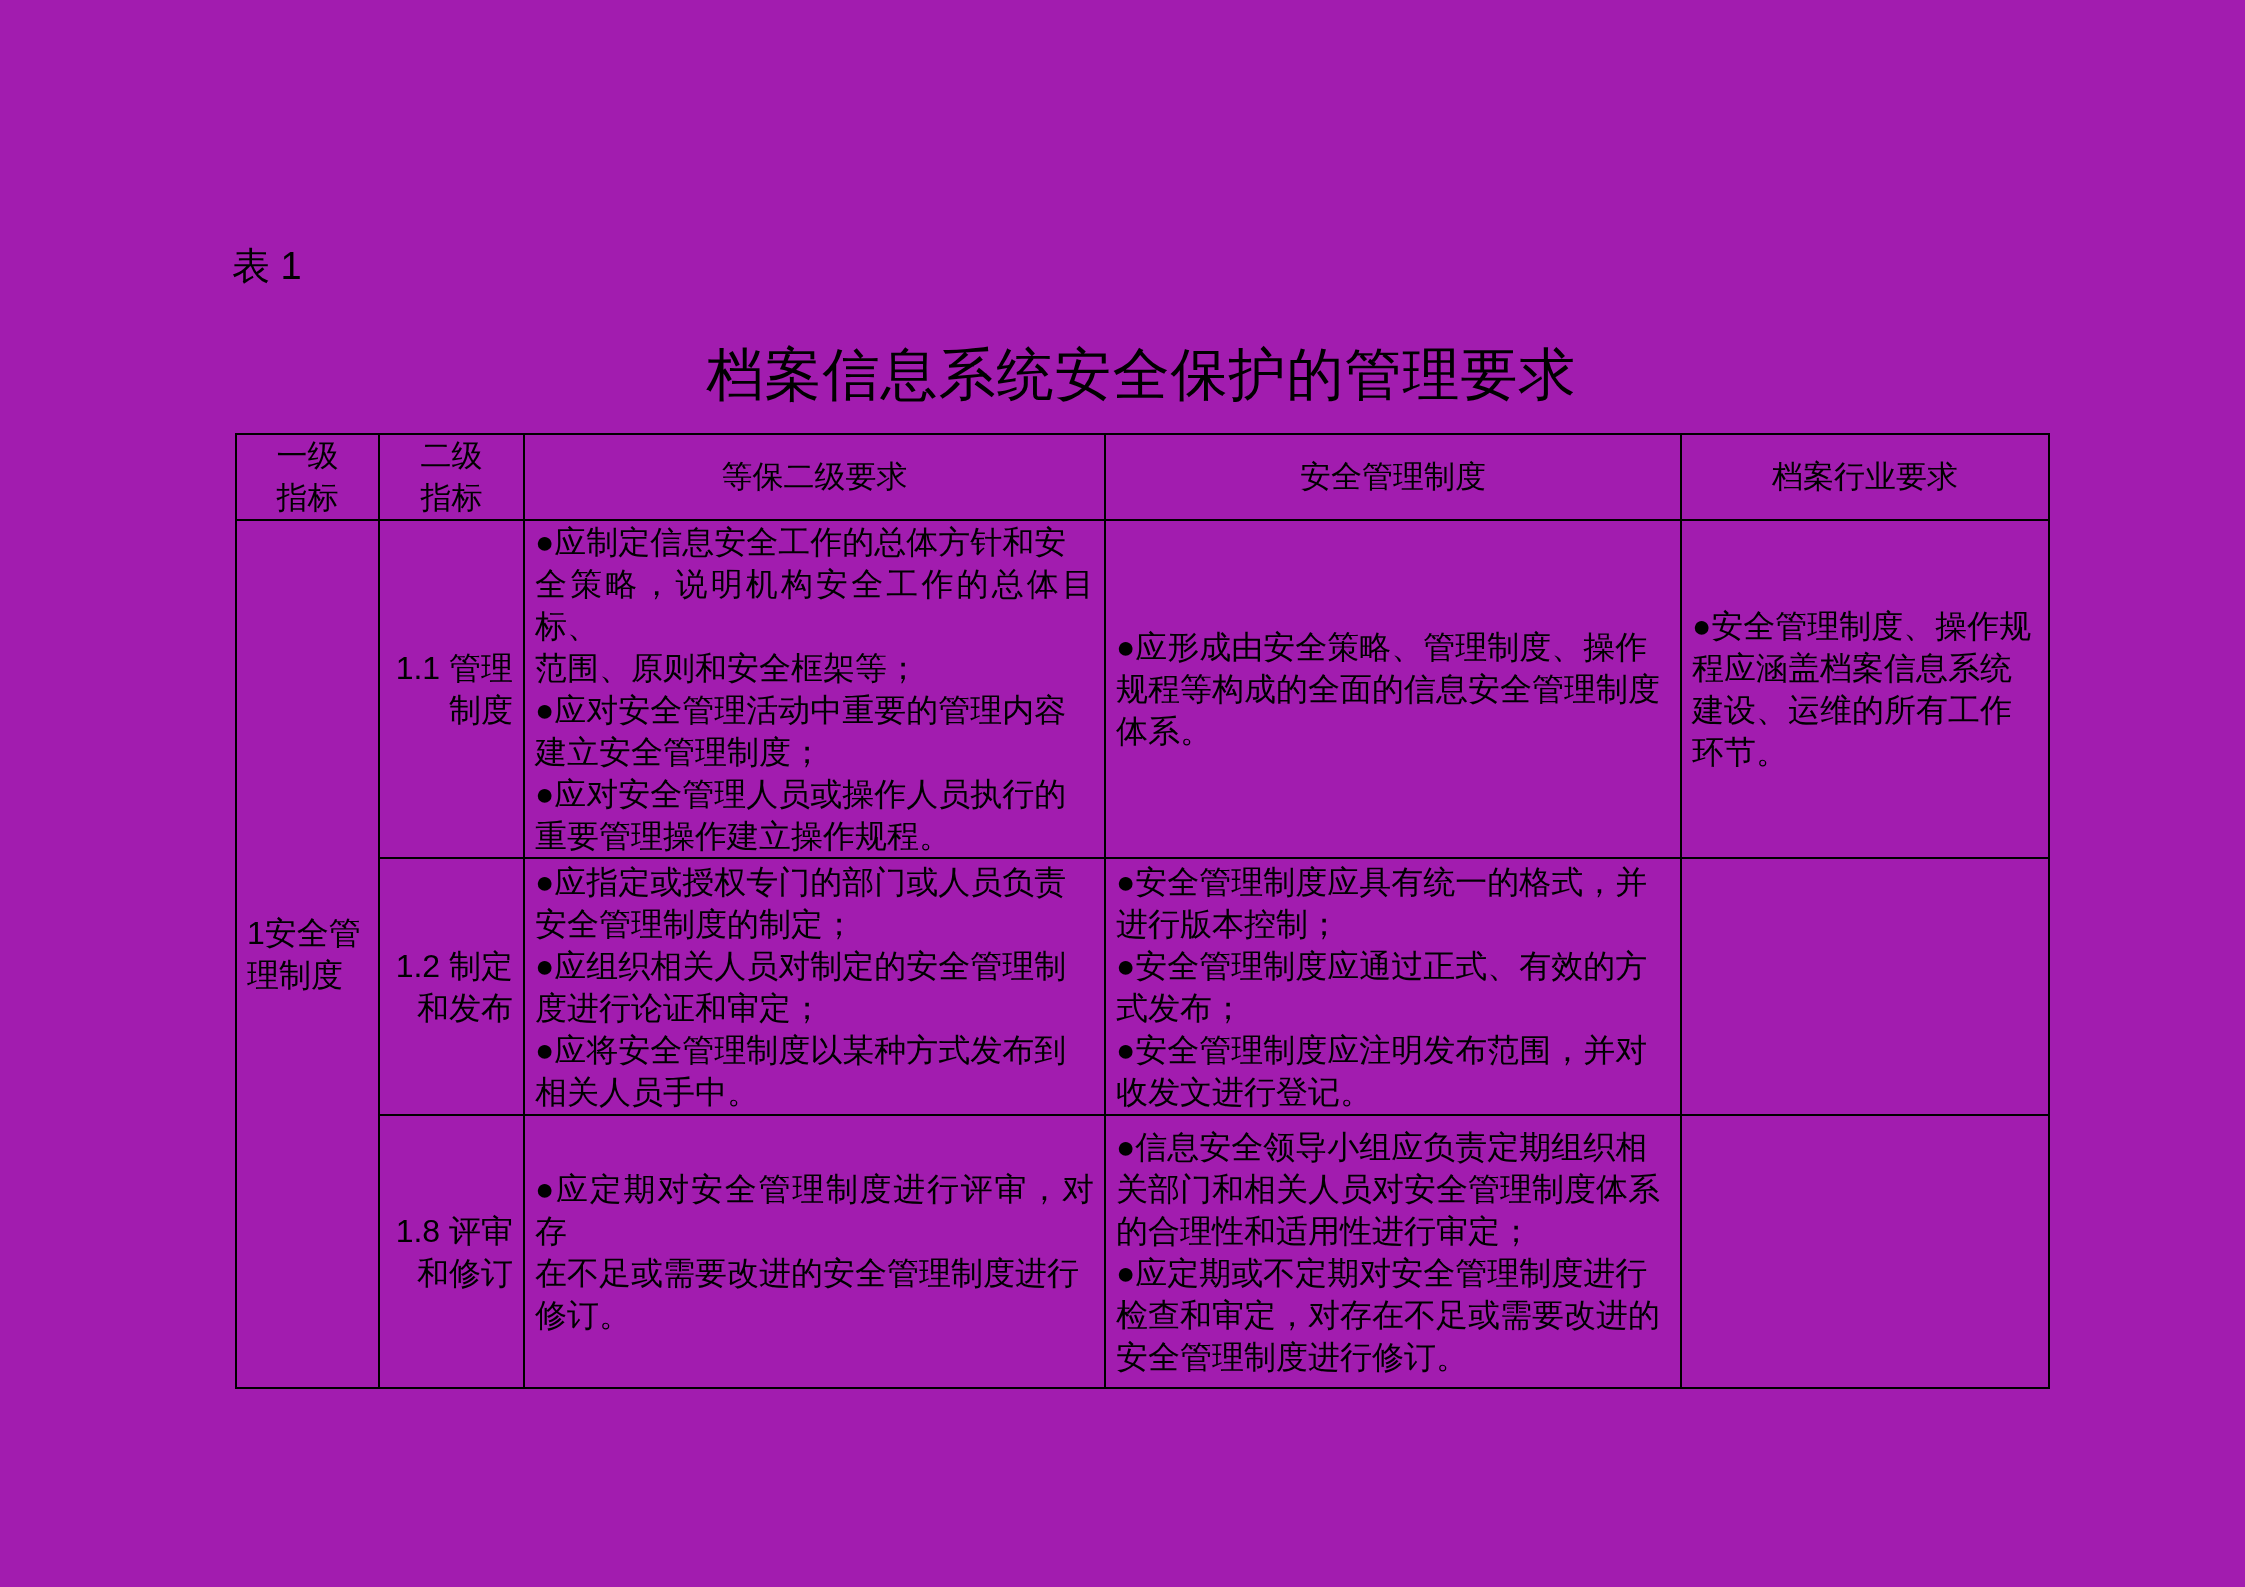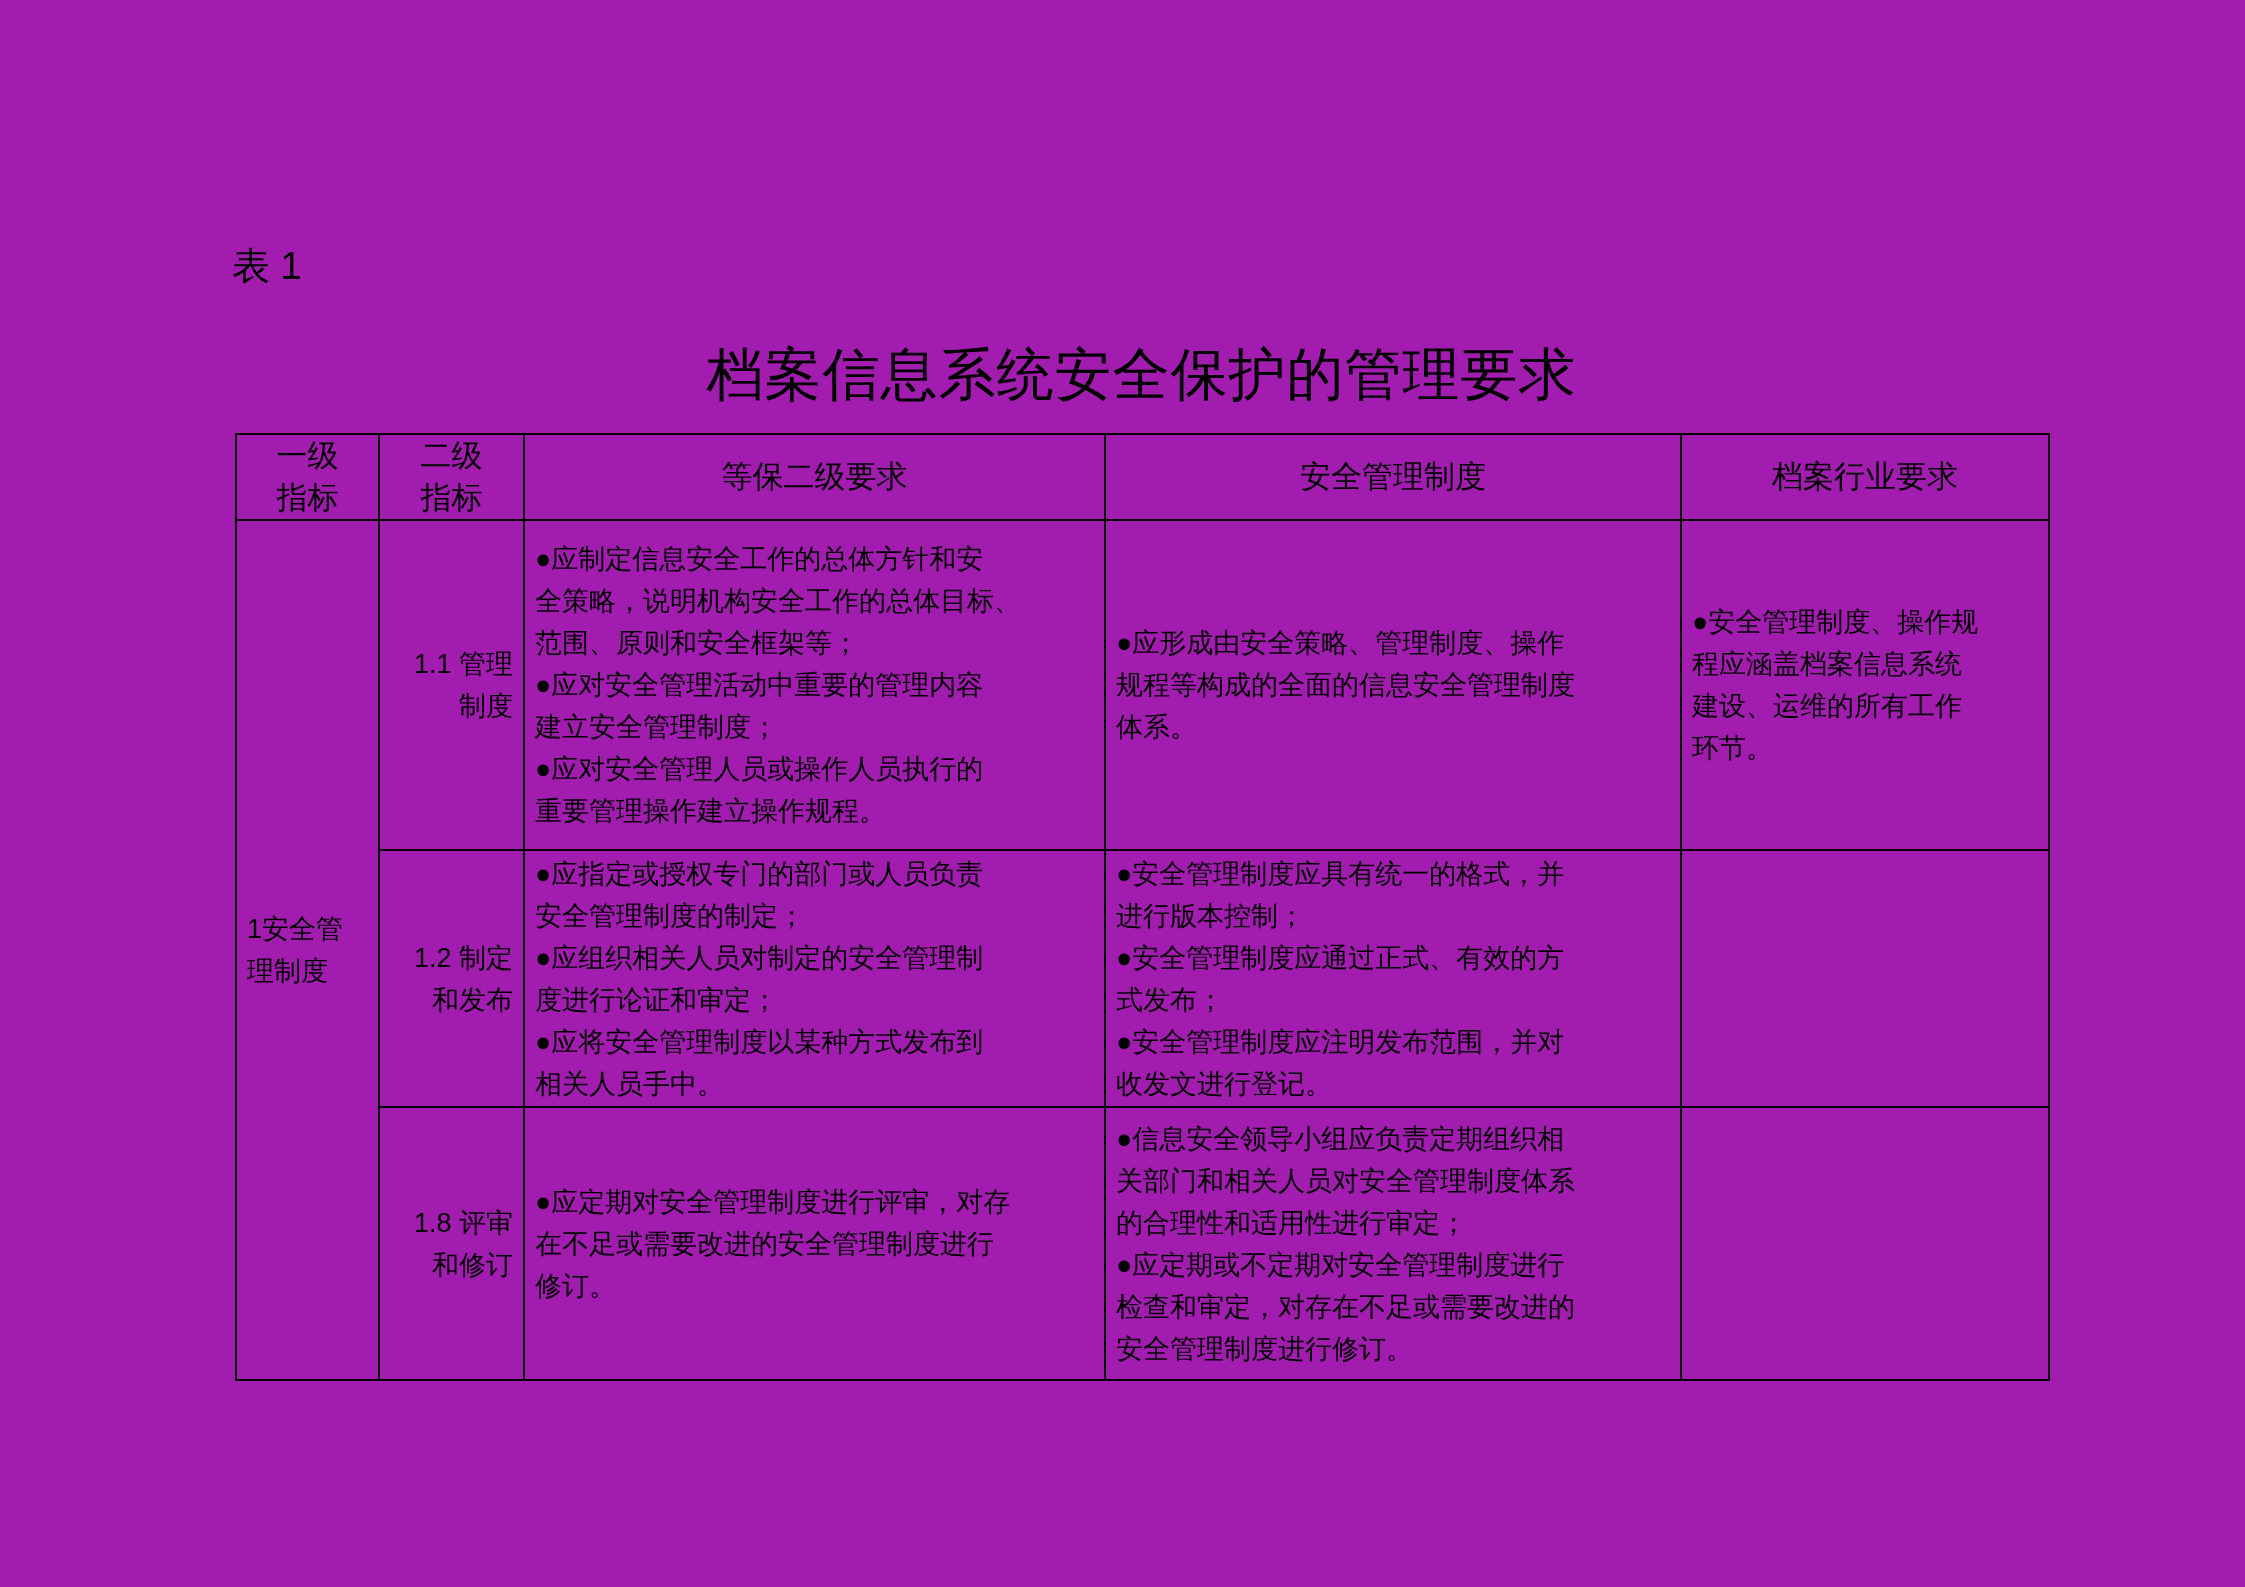--- a/index.html
+++ b/index.html
@@ -57,21 +57,21 @@
     box-sizing: border-box;
   }
   table.req-table th {
     font-weight: normal;
     font-size: 31px;
     line-height: 42px;
     text-align: center;
     padding: 0 4px;
   }
   table.req-table td {
-    font-size: 27px;
+    font-size: 32px;
     line-height: 42px;
     padding: 0 10px;
   }
   td.cell-l1 {
     text-align: left;
     padding-left: 10px;
     padding-right: 4px;
   }
   td.cell-l2 {
     text-align: right;

